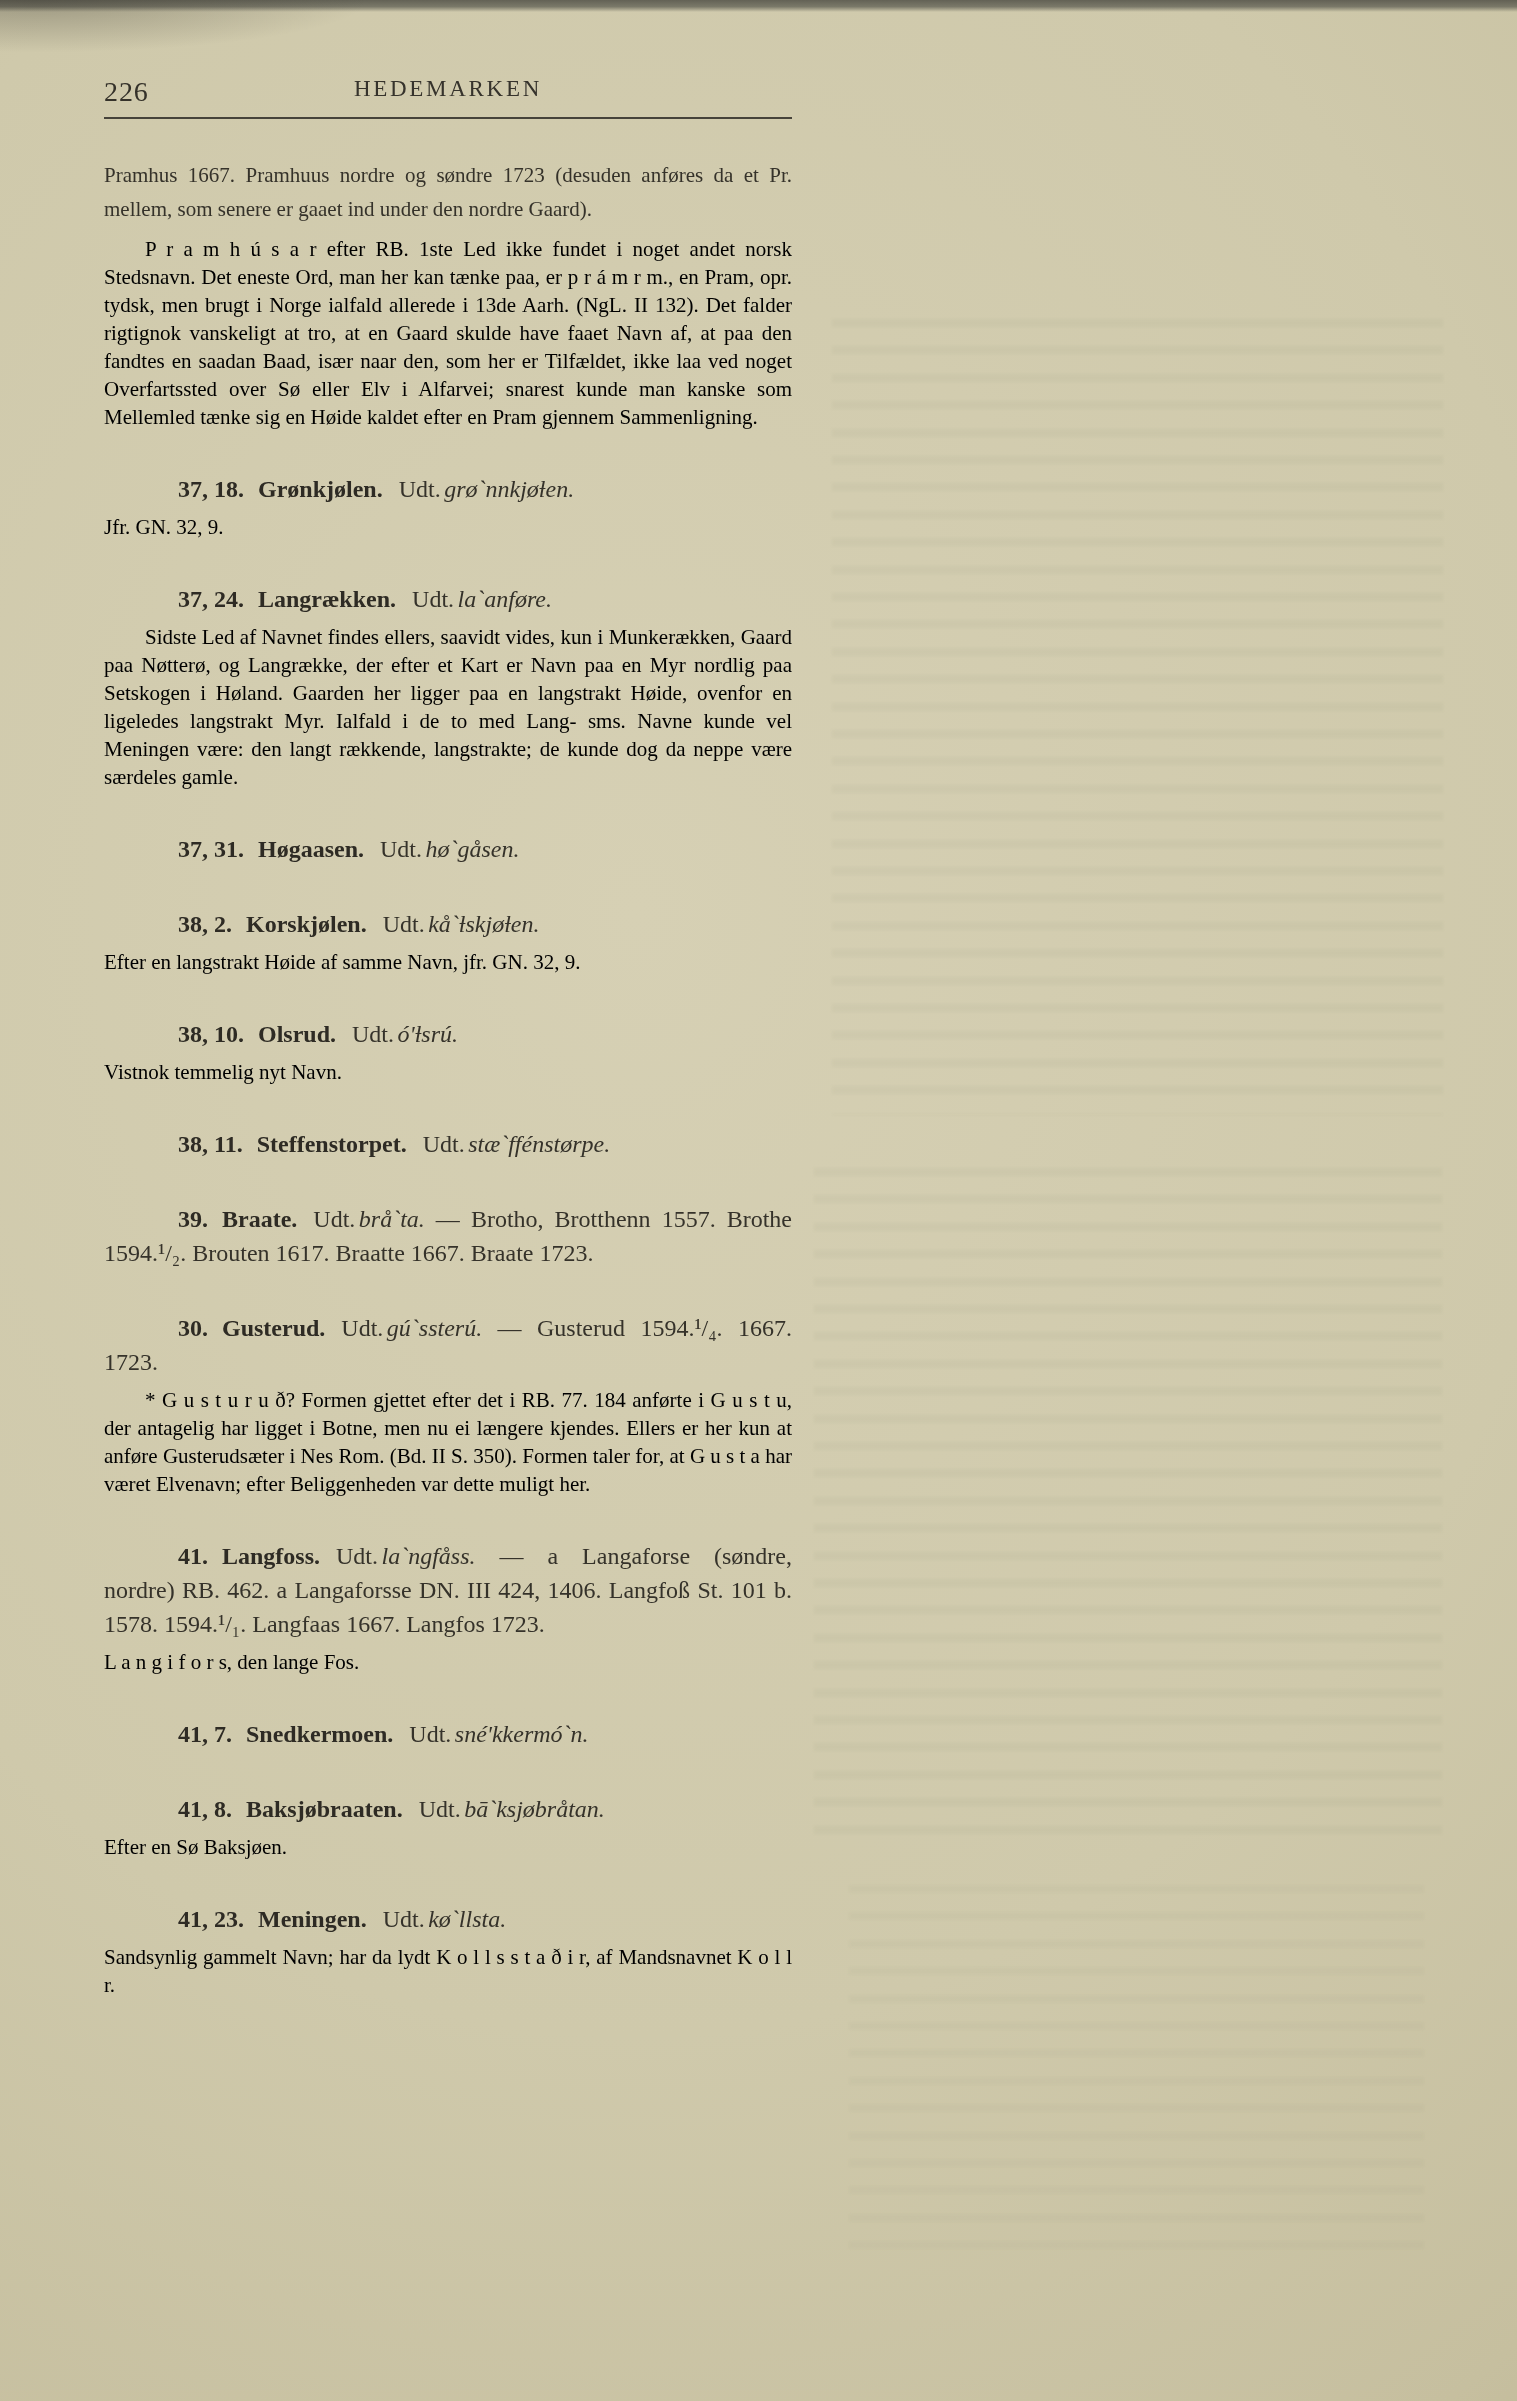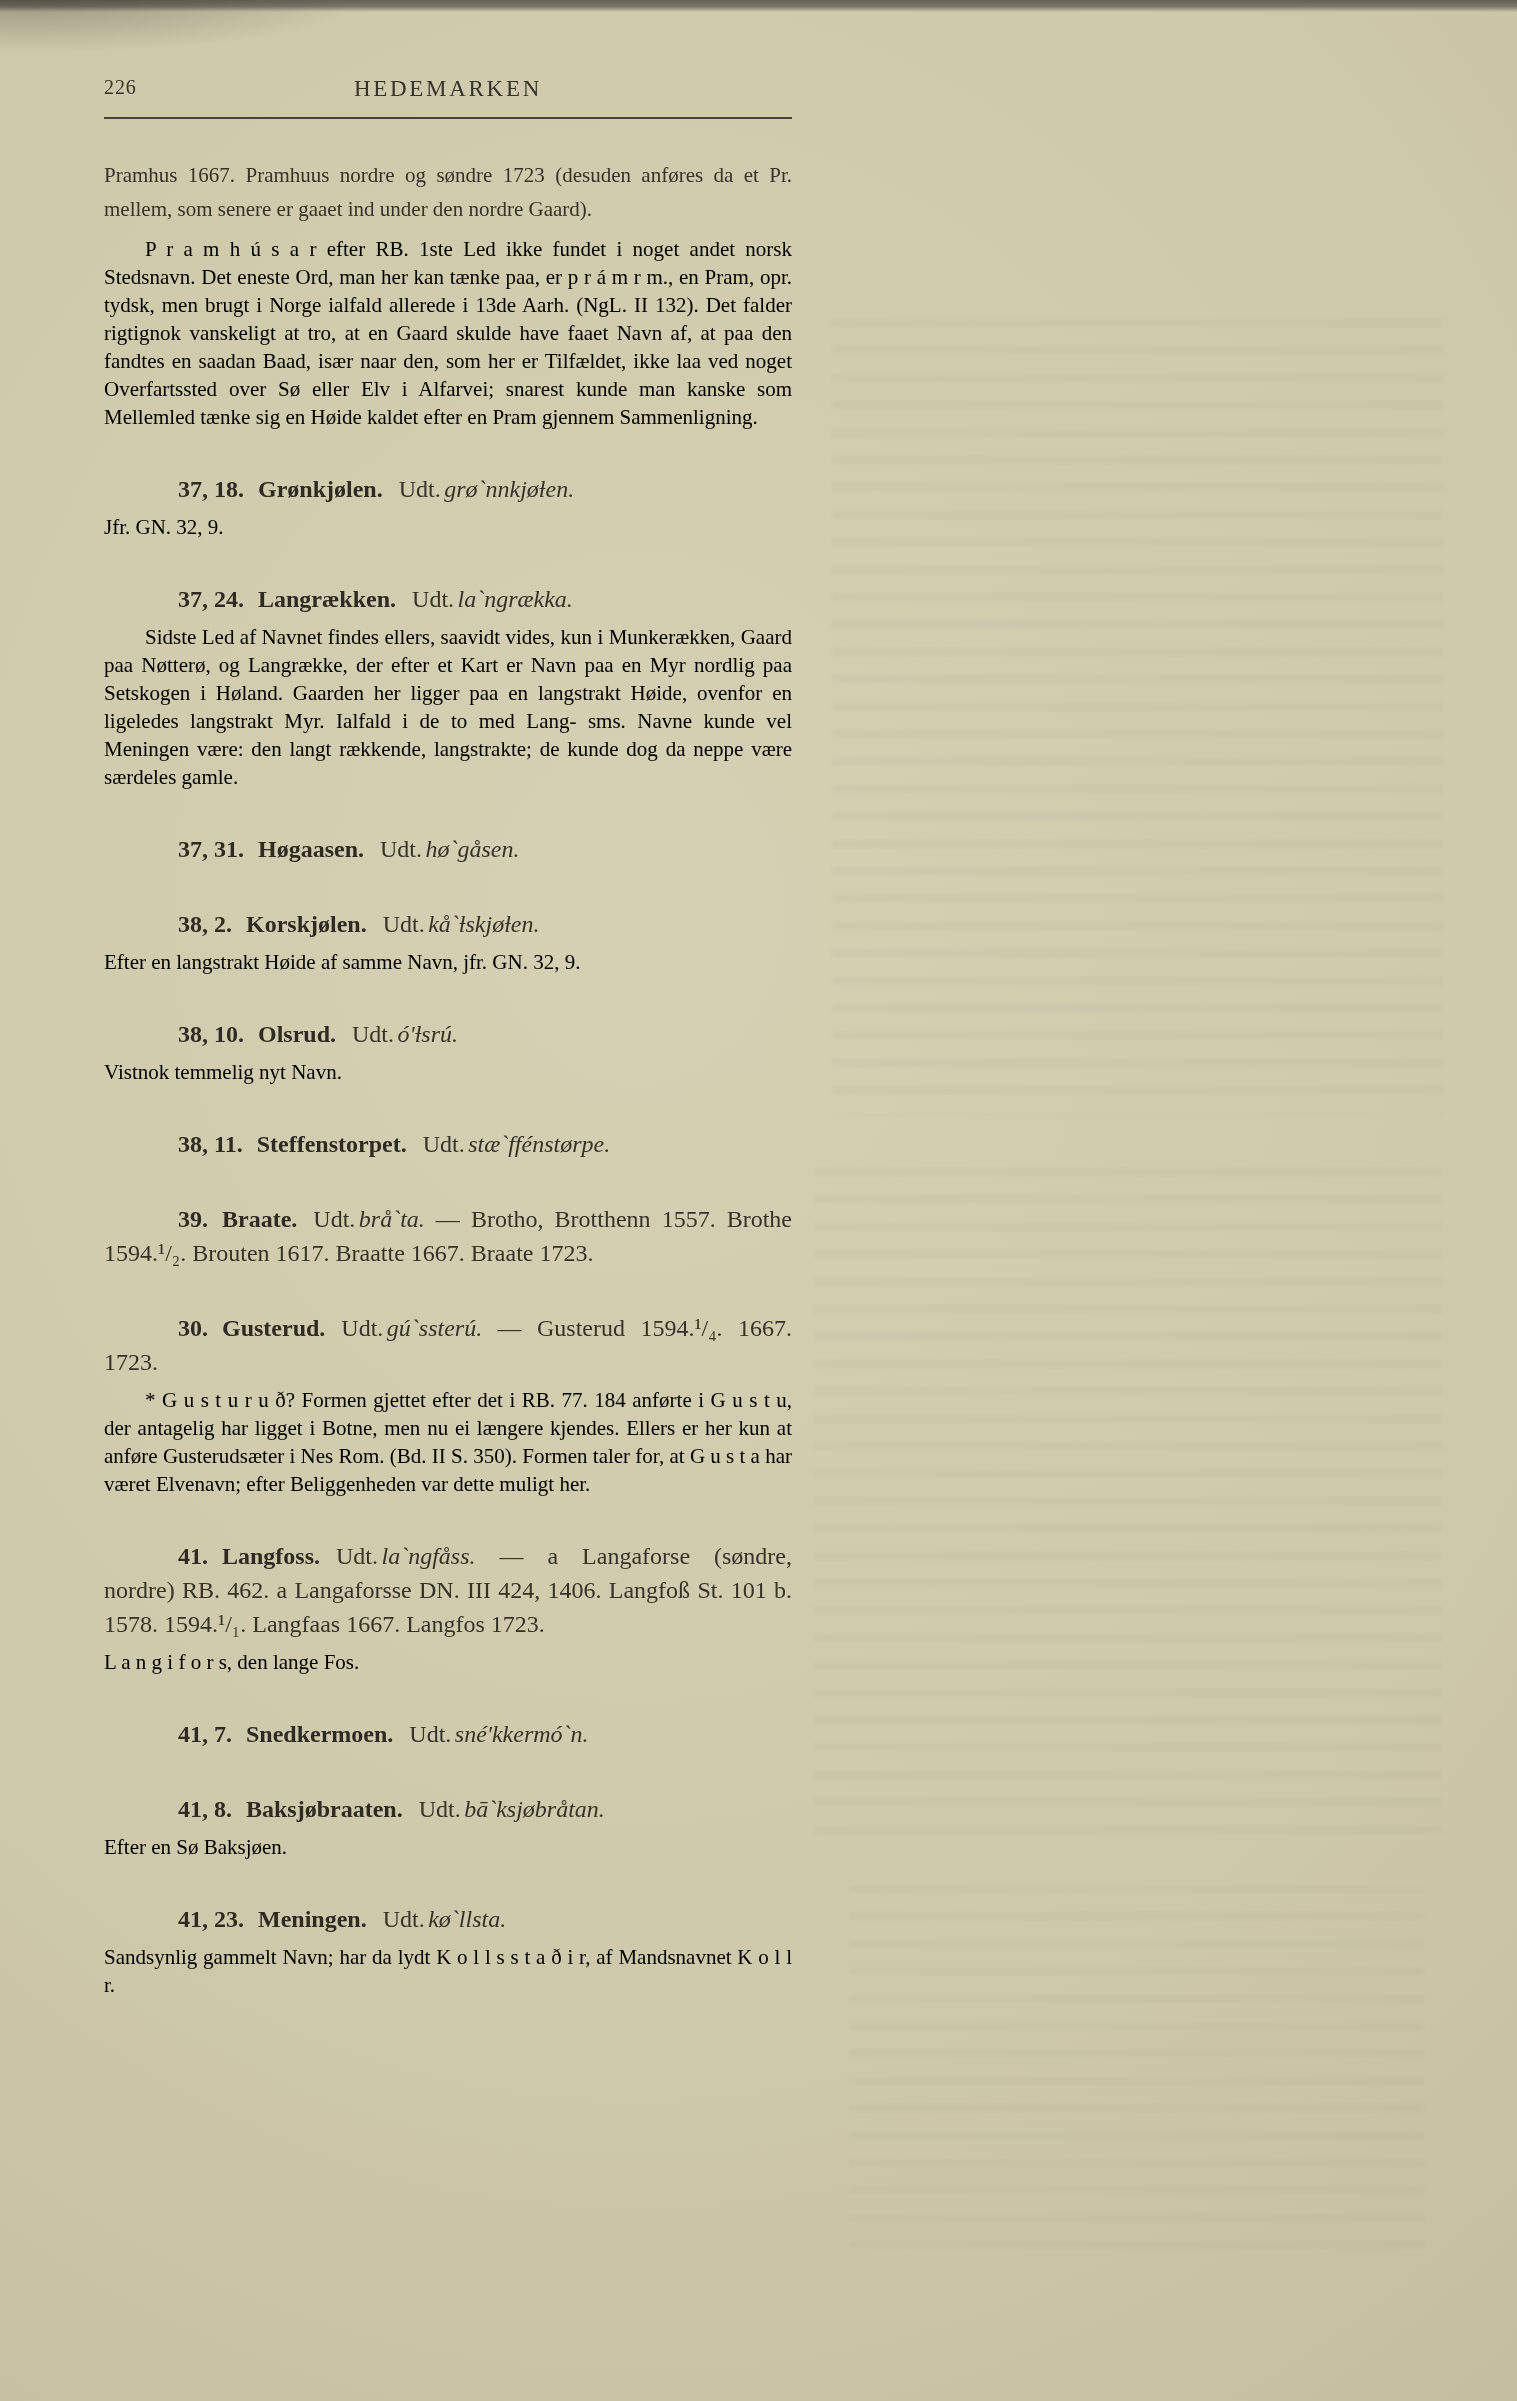--- a/index.html
+++ b/index.html
@@ -32,21 +32,21 @@
   .bleed-1{left:832px;top:319px;width:611px;height:796px;}
   .bleed-2{left:814px;top:1168px;width:628px;height:672px;}
   .bleed-3{left:849px;top:1885px;width:575px;height:380px;opacity:.4;}
 
   .content{
     position:absolute;left:104px;top:76px;width:688px;
   }
   .page-head{
     display:flex;align-items:baseline;position:relative;height:32px;
   }
-  .page-number{font-size:20px;letter-spacing:0.9px;}
+  .page-number{font-size:28px;letter-spacing:0.9px;}
   .running-title{
     position:absolute;left:0;right:0;text-align:center;
     font-size:23px;letter-spacing:2.7px;color:#36332c;
   }
   .head-rule{
     border:0;border-top:2.7px solid #46433a;
     margin:8.8px 0 0 0;height:0;
   }
   .body-text{margin-top:39px;}
   p{margin:0;}
@@ -90,21 +90,21 @@
     <p class="para">Pramhus 1667.  Pramhuus nordre og søndre 1723 (desuden anføres da et Pr. mellem, som senere er gaaet ind under den nordre Gaard).</p>
 
     <p class="note indent">P r a m h ú s a r  efter RB.  1ste Led ikke fundet i noget andet norsk Stedsnavn.  Det eneste Ord, man her kan tænke paa, er p r á m r  m., en Pram, opr. tydsk, men brugt i Norge ialfald allerede i 13de Aarh. (NgL. II 132).  Det falder rigtignok vanskeligt at tro, at en Gaard skulde have faaet Navn af, at paa den fandtes en saadan Baad, især naar den, som her er Tilfældet, ikke laa ved noget Overfartssted over Sø eller Elv i Alfarvei; snarest kunde man kanske som Mellemled tænke sig en Høide kaldet efter en Pram gjennem Sammenligning.</p>
 
     <p class="entry">
       <span class="hw">37, 18.</span><span class="hw name">Grønkjølen.</span><span class="udt">Udt.</span><span class="pron">grø`nnkjøƚen.</span>
     </p>
     <p class="note note-after">Jfr. GN. 32, 9.</p>
 
     <p class="entry">
-      <span class="hw">37, 24.</span><span class="hw name">Langrækken.</span><span class="udt">Udt.</span><span class="pron">la`ngrækka.</span>
+      <span class="hw">37, 24.</span><span class="hw name">Langrækken.</span><span class="udt">Udt.</span><span class="pron">la`anføre.</span>
     </p>
     <p class="note indent note-after">Sidste Led af Navnet findes ellers, saavidt vides, kun i Munkerækken, Gaard paa Nøtterø, og Langrække, der efter et Kart er Navn paa en Myr nordlig paa Setskogen i Høland.  Gaarden her ligger paa en langstrakt Høide, ovenfor en ligeledes langstrakt Myr.  Ialfald i de to med Lang- sms. Navne kunde vel Meningen være: den langt rækkende, langstrakte; de kunde dog da neppe være særdeles gamle.</p>
 
     <p class="entry">
       <span class="hw">37, 31.</span><span class="hw name">Høgaasen.</span><span class="udt">Udt.</span><span class="pron">hø`gåsen.</span>
     </p>
 
     <p class="entry">
       <span class="hw">38, 2.</span><span class="hw name">Korskjølen.</span><span class="udt">Udt.</span><span class="pron">kå`ƚskjøƚen.</span>
     </p>

